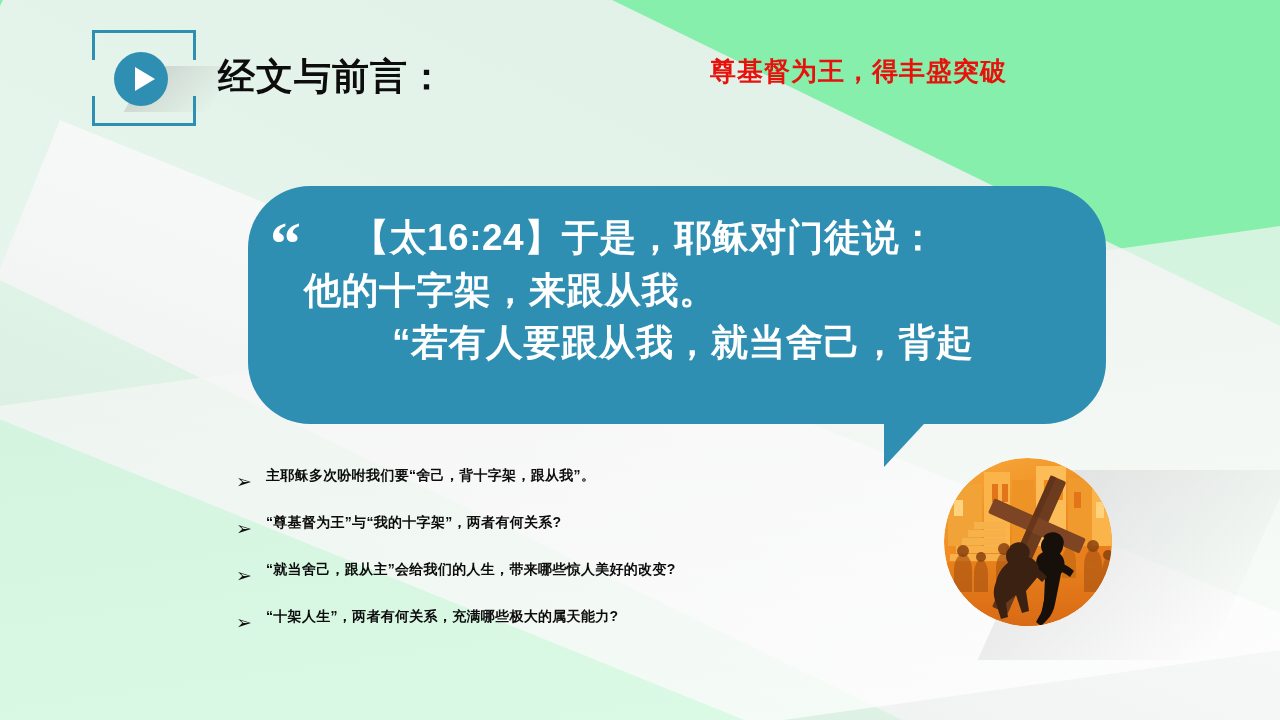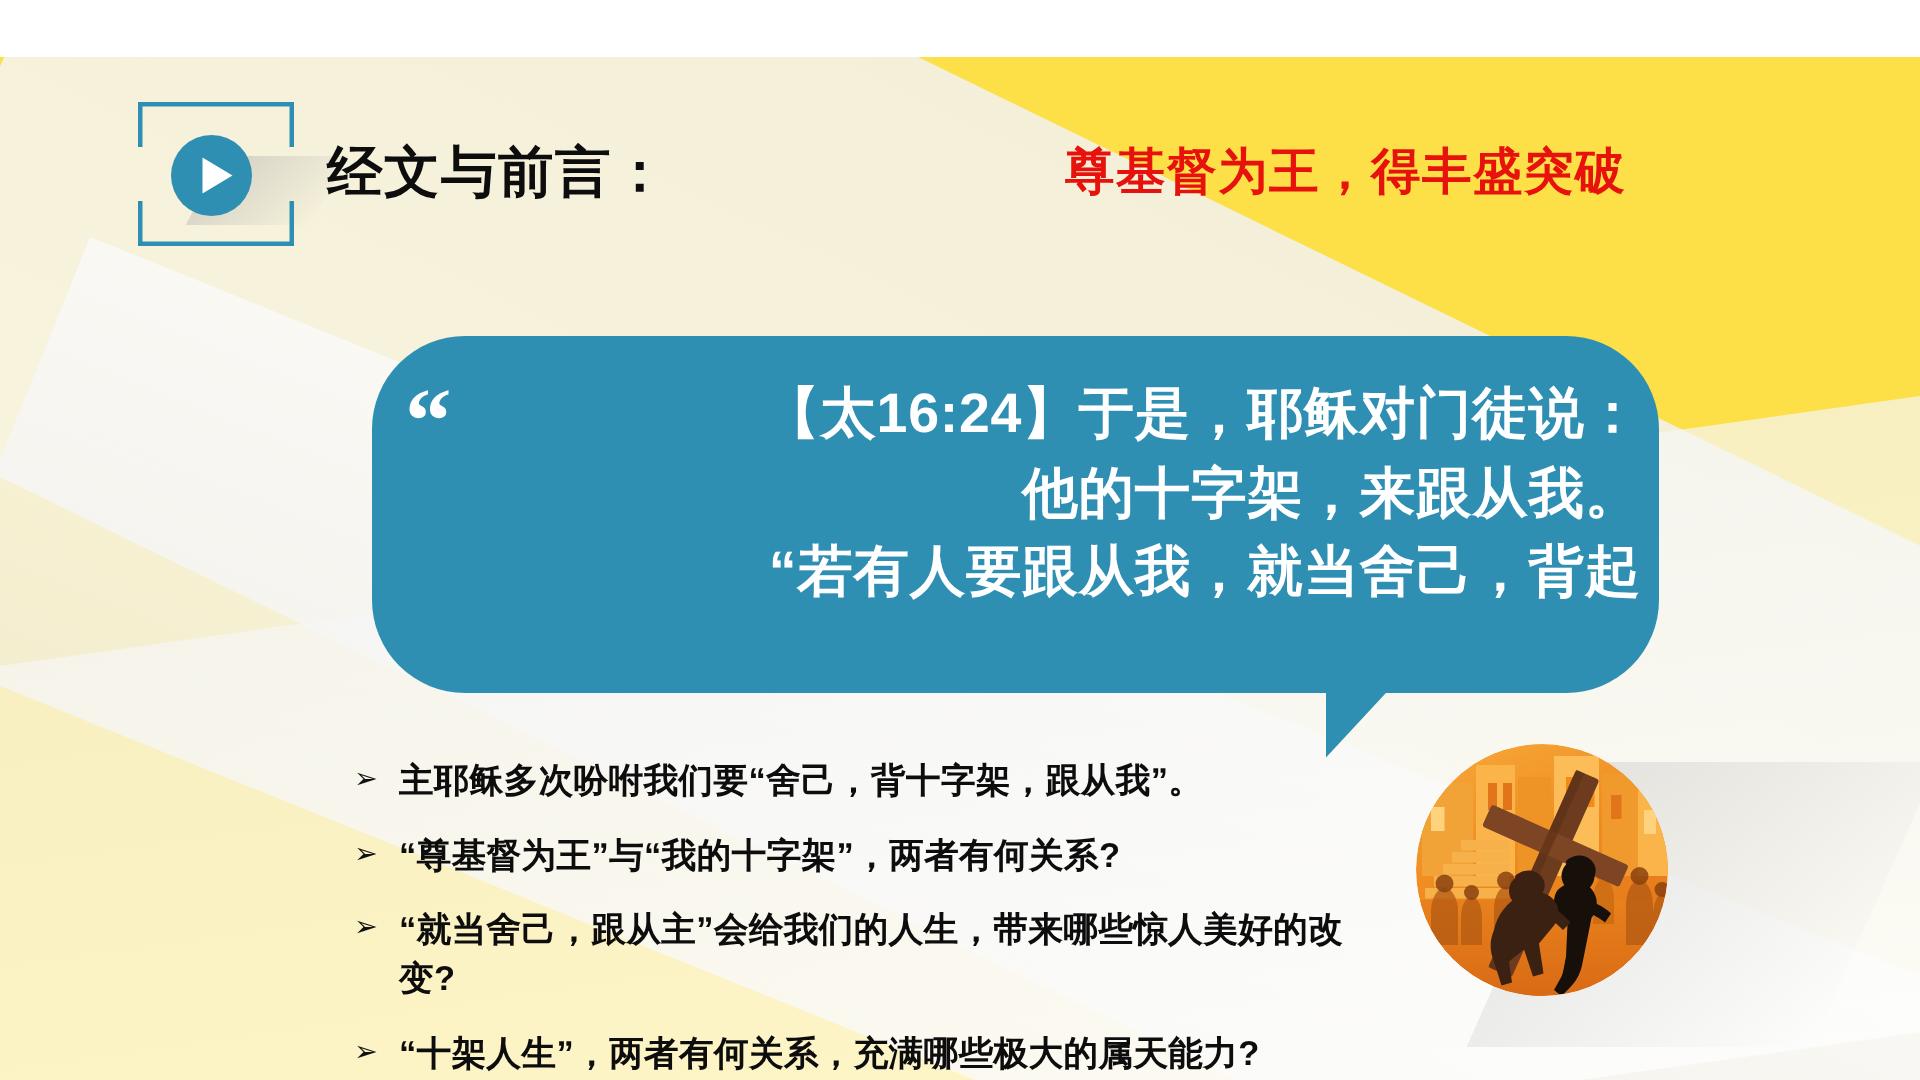--- a/index.html
+++ b/index.html
@@ -2,21 +2,21 @@
 <html><head>
 <meta charset="utf-8">
 <style>
   html,body{margin:0;padding:0;}
   body{
     width:1280px;height:720px;overflow:hidden;
     background:#ffffff;
     font-family:"Liberation Sans","DejaVu Sans",sans-serif;
     position:relative;
   }
-  .slide{position:absolute;inset:0;background:#fde047;overflow:hidden;margin-top:38px;}
+  .slide{position:absolute;inset:0;background:#86efac;overflow:hidden;}
 
   
   .bg-diag{position:absolute;pointer-events:none;}
   .bg-diag-1{
     left:120px;top:-240px;width:1500px;height:520px;
     background:linear-gradient(180deg,#f2f2f2 0%,#f7f7f7 100%);
     transform:rotate(26deg);transform-origin:0 0;opacity:.85;
   }
   .bg-diag-2{
     left:60px;top:120px;width:1600px;height:300px;
@@ -57,21 +57,21 @@
     border-top:12px solid transparent;
     border-bottom:12px solid transparent;
   }
   .header-title{
     position:absolute;left:218px;top:52px;
     font-size:37px;font-weight:bold;color:#0d0d0d;letter-spacing:1px;
     white-space:nowrap;
   }
   .header-subtitle{
     position:absolute;left:710px;top:54px;
-    font-size:33px;font-weight:bold;color:#e8120c;letter-spacing:1px;
+    font-size:26px;font-weight:bold;color:#e8120c;letter-spacing:1px;
     white-space:nowrap;
   }
 
   
   .bubble-wrap{position:absolute;left:248px;top:186px;width:858px;height:270px;}
   .bubble{
     position:absolute;left:0;top:0;width:858px;height:238px;
     background:#2f8fb3;border-radius:62px;
   }
   .bubble-tail{
@@ -88,36 +88,36 @@
   .quote-mark{
     position:absolute;left:22px;top:26px;
     color:#ffffff;font-size:62px;font-weight:bold;line-height:1;
     font-family:"Liberation Serif","DejaVu Serif",serif;
   }
   .bubble-text{
     position:absolute;left:56px;top:26px;width:790px;
     color:#ffffff;font-size:37px;font-weight:bold;line-height:1.42;
     letter-spacing:.5px;
   }
-  .bt-line{display:block;white-space:nowrap;text-align:right;}
+  .bt-line{display:block;white-space:nowrap;}
   .bt-l1{padding-left:48px;}
   .bt-l2{padding-left:88px;}
   .bt-l3{padding-left:0px;}
 
   
   .bullets{position:absolute;left:236px;top:466px;width:690px;}
   .bullet{
     display:flex;align-items:flex-start;margin-bottom:17px;
   }
   .bullet-marker{
     flex:0 0 auto;width:30px;color:#111111;font-size:19px;line-height:30px;
     font-family:"DejaVu Sans",sans-serif;
   }
   .bullet-text{
-    flex:1 1 auto;color:#0d0d0d;font-size:23px;font-weight:bold;
+    flex:1 1 auto;color:#0d0d0d;font-size:14px;font-weight:bold;
     line-height:1.42;letter-spacing:.3px;
   }
 
   
   .illus{
     position:absolute;left:944px;top:458px;width:168px;height:168px;
     border-radius:50%;overflow:hidden;
   }
   .illus-shadow{
     position:absolute;left:1020px;top:470px;width:230px;height:190px;

